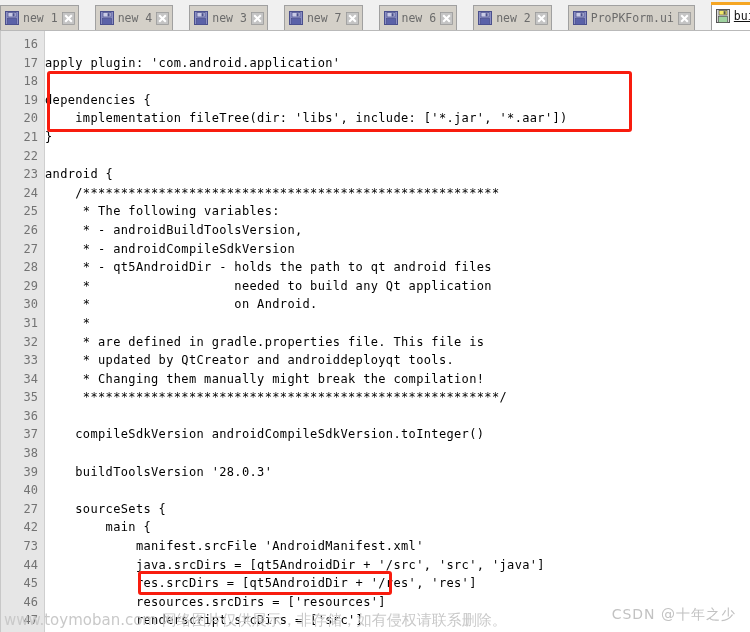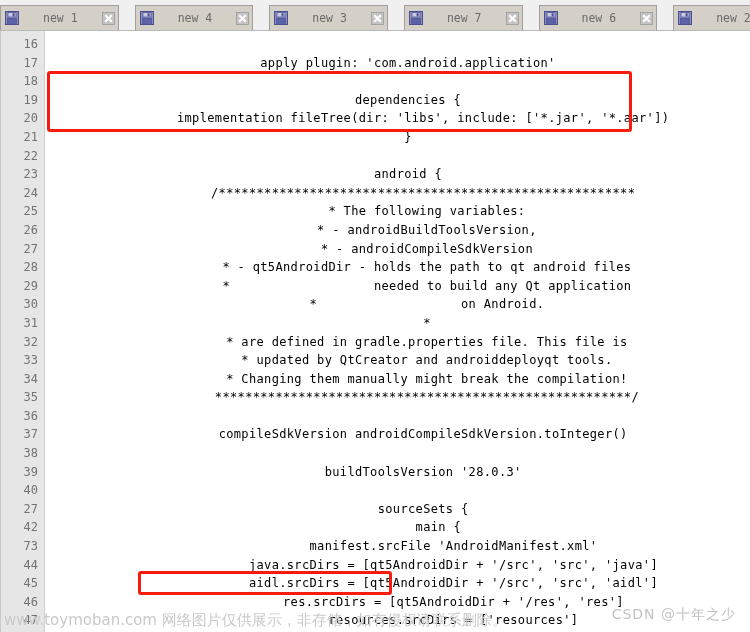--- a/index.html
+++ b/index.html
@@ -33,21 +33,20 @@
     display: flex;
     align-items: center;
     background: #d4d0c8;
     border: 1px solid #a0a0a0;
     border-bottom: none;
     box-sizing: border-box;
     padding: 0 3px 0 4px;
     flex: 0 0 auto;
     cursor: default;
     user-select: none;
-    gap: 20px;
   }
   .tab + .tab { margin-left: 16px; }
   .tab.active {
     background: #ffffff;
     height: 28px;
     margin-top: 2px;
     border: 1px solid #9b9b9b;
     border-bottom: none;
     border-top: none;
     z-index: 3;
@@ -109,23 +108,22 @@
     line-height: 18.6px;
     height: 18.6px;
     color: #737373;
     padding-right: 6px;
     white-space: pre;
   }
   #codearea {
     position: relative;
     flex: 1 1 auto;
     padding-top: 4px;
-    padding-left: 21px;
+    padding-left: 0;
     overflow: hidden;
-    text-align: center;
   }
   .codeline {
     font-family: "DejaVu Sans Mono", monospace;
     font-size: 12px;
     line-height: 18.6px;
     height: 18.6px;
     color: #000000;
     white-space: pre;
     letter-spacing: 0.35px;
   }
@@ -366,21 +364,20 @@
       <div class="codeline">     *******************************************************/</div>
       <div class="codeline"></div>
       <div class="codeline">    compileSdkVersion androidCompileSdkVersion.toInteger()</div>
       <div class="codeline"></div>
       <div class="codeline">    buildToolsVersion '28.0.3'</div>
       <div class="codeline"></div>
       <div class="codeline">    sourceSets {</div>
       <div class="codeline">        main {</div>
       <div class="codeline">            manifest.srcFile 'AndroidManifest.xml'</div>
       <div class="codeline">            java.srcDirs = [qt5AndroidDir + '/src', 'src', 'java']</div>
-      <div class="codeline">            aidl.srcDirs = [qt5AndroidDir + '/src', 'src', 'aidl']</div>
       <div class="codeline">            res.srcDirs = [qt5AndroidDir + '/res', 'res']</div>
       <div class="codeline">            resources.srcDirs = ['resources']</div>
       <div class="codeline">            renderscript.srcDirs = ['src']</div>
     </div>
 </div>
 
 <div id="wm-left">www.toymoban.com 网络图片仅供展示，非存储，如有侵权请联系删除。</div>
 <div id="wm-right">CSDN @十年之少</div>
 
 <div class="redbox" style="left: 47px; top: 71px; width: 585px; height: 61px; border-color: rgb(248, 28, 14);"></div>

